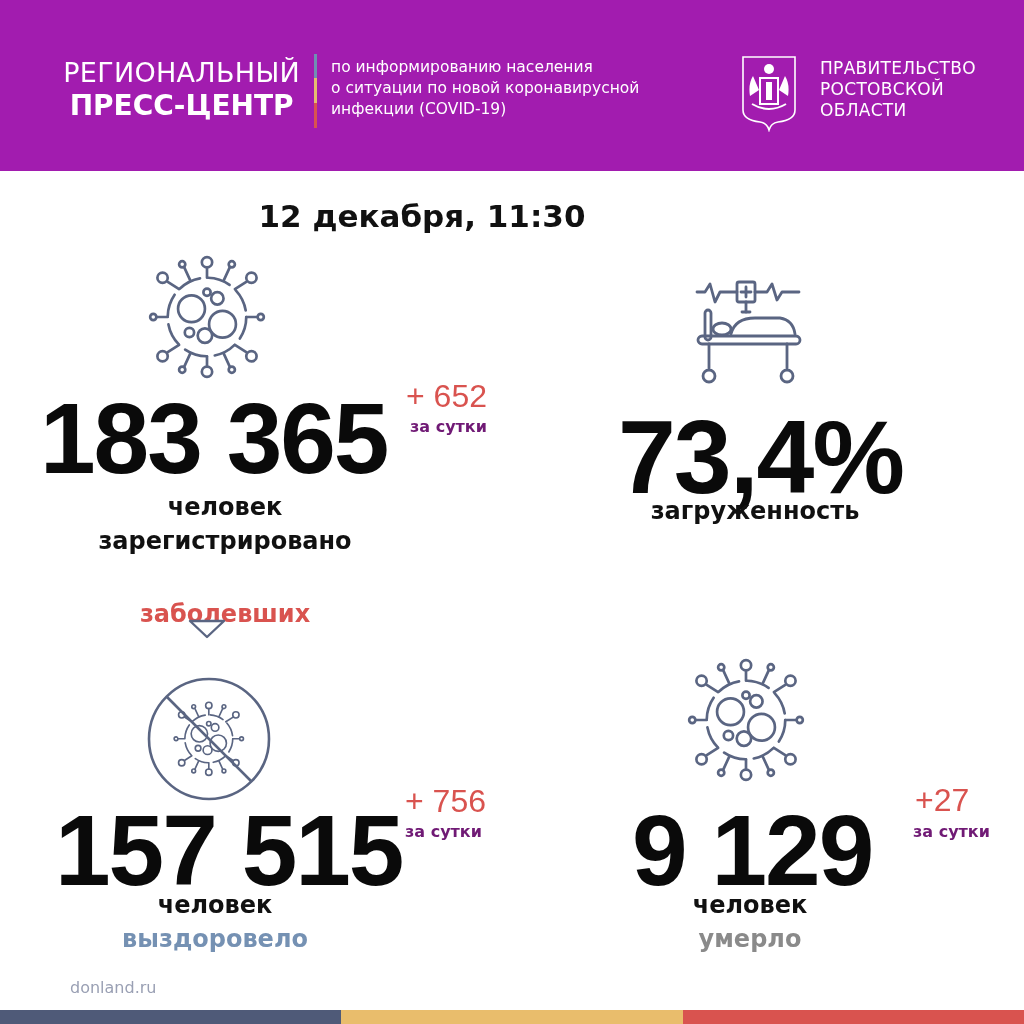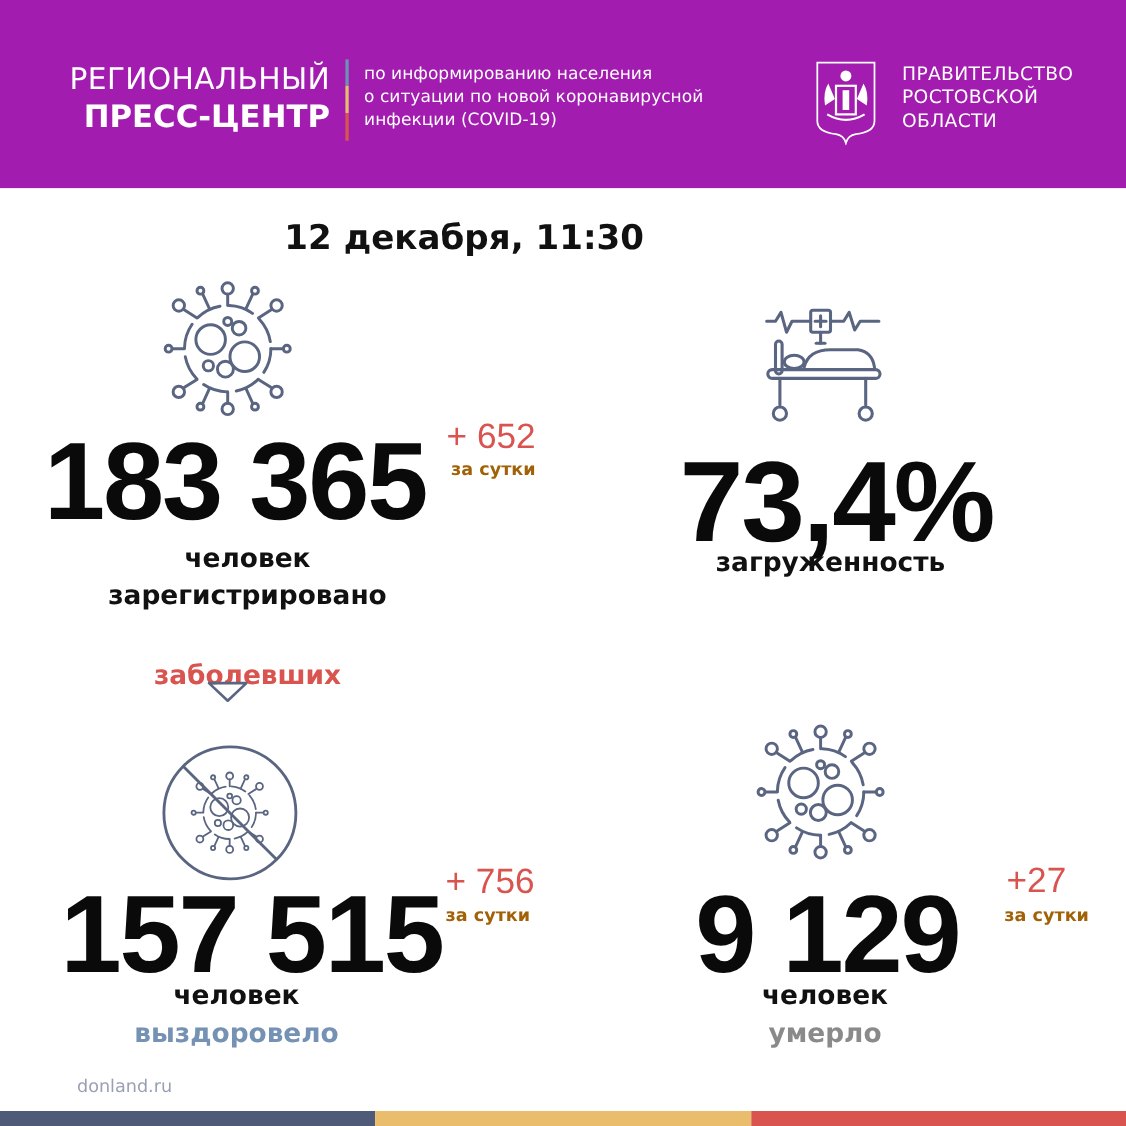--- a/index.html
+++ b/index.html
@@ -1,35 +1,35 @@
 <!DOCTYPE html>
 <html><head>
 <meta charset="utf-8">
 <style>
   * { margin:0; padding:0; box-sizing:border-box; }
   html, body { width:1024px; height:1024px; background:#ffffff; overflow:hidden; }
   body { position:relative; font-family:"DejaVu Sans", "Liberation Sans", sans-serif; color:#111; }
   .header { position:absolute; left:0; top:0; width:1024px; height:171px; background:#a21caf; }
   .h-title { position:absolute; right:724px; top:57px; text-align:right; color:#fff; }
   .h-title .l1 { font-size:27px; font-weight:400; letter-spacing:0.3px; line-height:32px; white-space:nowrap; }
-  .h-title .l2 { font-size:28px; font-weight:700; line-height:34px; white-space:nowrap; }
+  .h-title .l2 { font-size:28px; font-weight:700; line-height:34px; white-space:nowrap;text-align:center; }
   .h-bar { position:absolute; left:314px; top:54px; width:3px; height:74px; }
   .h-bar .s1 { height:24px; background:#6f8fb3; }
   .h-bar .s2 { height:25px; background:#e6bd6e; }
   .h-bar .s3 { height:25px; background:#d9534f; }
   .h-sub { position:absolute; left:331px; top:57px; color:#fff; font-size:15.5px; line-height:21px; white-space:nowrap; }
   .h-crest { position:absolute; left:740px; top:54px; width:58px; height:78px; }
   .h-gov { position:absolute; left:820px; top:58px; color:#fff; font-size:17px; line-height:21px; letter-spacing:0.3px; white-space:nowrap; }
 
   .date { position:absolute; left:0; width:844px; top:198px; text-align:center; font-size:31px; font-weight:700; }
 
   .icon { position:absolute; }
   .big { position:absolute; font-family:"Liberation Sans", sans-serif; font-weight:700; color:#0a0a0a; white-space:nowrap; letter-spacing:-2px; }
   .delta { position:absolute; color:#d9534f; font-family:"Liberation Sans", sans-serif; font-weight:400; white-space:nowrap; }
-  .perday { position:absolute; font-size:16px; font-weight:700; color:#a16207; white-space:nowrap; }
+  .perday { position:absolute; font-size:16px; font-weight:700; color:#701a75; white-space:nowrap; }
   .lbl { position:absolute; text-align:center; font-size:24px; font-weight:700; line-height:34px; white-space:nowrap; }
   .red { color:#d9534f;margin-top:39px; }
   .blue { color:#7591b3; }
   .gray { color:#8a8a8a; }
 
   .footer-url { position:absolute; left:70px; top:978px; font-size:16px; color:#9aa0b4; }
   .strip { position:absolute; left:0; top:1010px; width:1024px; height:14px; display:flex; }
   .strip div { flex:1; }
 </style>
 </head>

